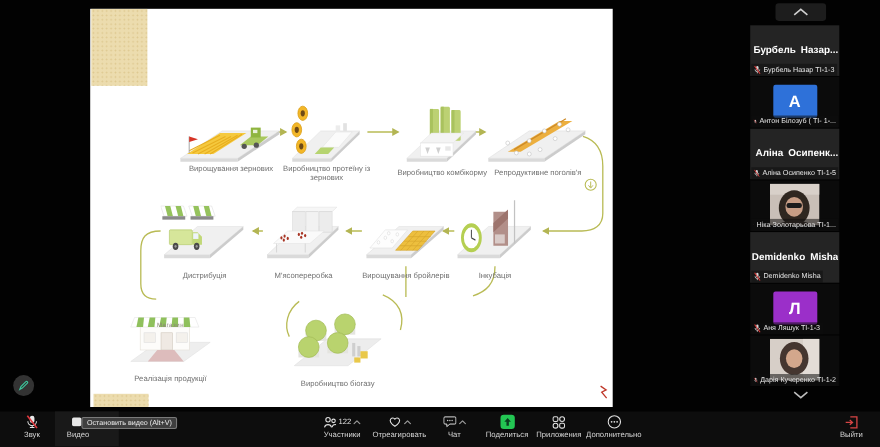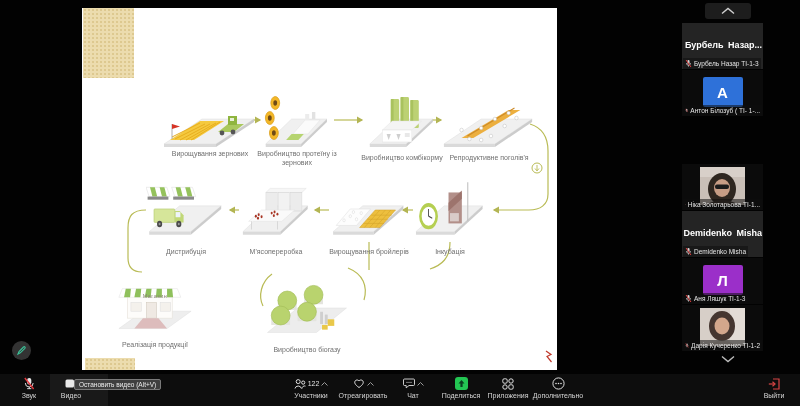--- a/index.html
+++ b/index.html
@@ -345,20 +345,31 @@
     <div class="tile-chip">
       <svg width="7" height="9" viewBox="0 0 10 12">
         <rect x="3.5" y="1" width="3" height="6" rx="1.5" fill="#d9d9d9"></rect>
         <path d="M2,5.5 a3,3 0 0 0 6,0 M5,8.5 V10.5" stroke="#d9d9d9" stroke-width="1" fill="none"></path>
         <line x1="1.5" y1="1" x2="8.5" y2="11" stroke="#e03d3d" stroke-width="1.4"></line>
       </svg>
       <span>Антон Білозуб ( ТІ- 1-...</span>
     </div>
   </div>
 
+  <div class="tile" style="top:117px">
+    <div class="tile-name">Аліна Осипенк...</div>
+    <div class="tile-chip">
+      <svg width="7" height="9" viewBox="0 0 10 12">
+        <rect x="3.5" y="1" width="3" height="6" rx="1.5" fill="#d9d9d9"></rect>
+        <path d="M2,5.5 a3,3 0 0 0 6,0 M5,8.5 V10.5" stroke="#d9d9d9" stroke-width="1" fill="none"></path>
+        <line x1="1.5" y1="1" x2="8.5" y2="11" stroke="#e03d3d" stroke-width="1.4"></line>
+      </svg>
+      <span>Аліна Осипенко ТІ-1-5</span>
+    </div>
+  </div>
 
   <div class="tile dark" style="top:164px">
     <svg class="photo" width="45" height="38" viewBox="0 0 45 38">
       <rect width="45" height="38" fill="#c9bfb7"></rect>
       <rect x="0" y="0" width="45" height="10" fill="#d8d0c9"></rect>
       <ellipse cx="22" cy="22" rx="14" ry="16" fill="#2f2720"></ellipse>
       <ellipse cx="22" cy="21" rx="8" ry="9" fill="#c79d85"></ellipse>
       <rect x="15" y="17.5" width="14" height="4.5" rx="2" fill="#1c1c1c"></rect>
       <path d="M6,38 Q22,28 39,38 Z" fill="#3a3029"></path>
     </svg>

